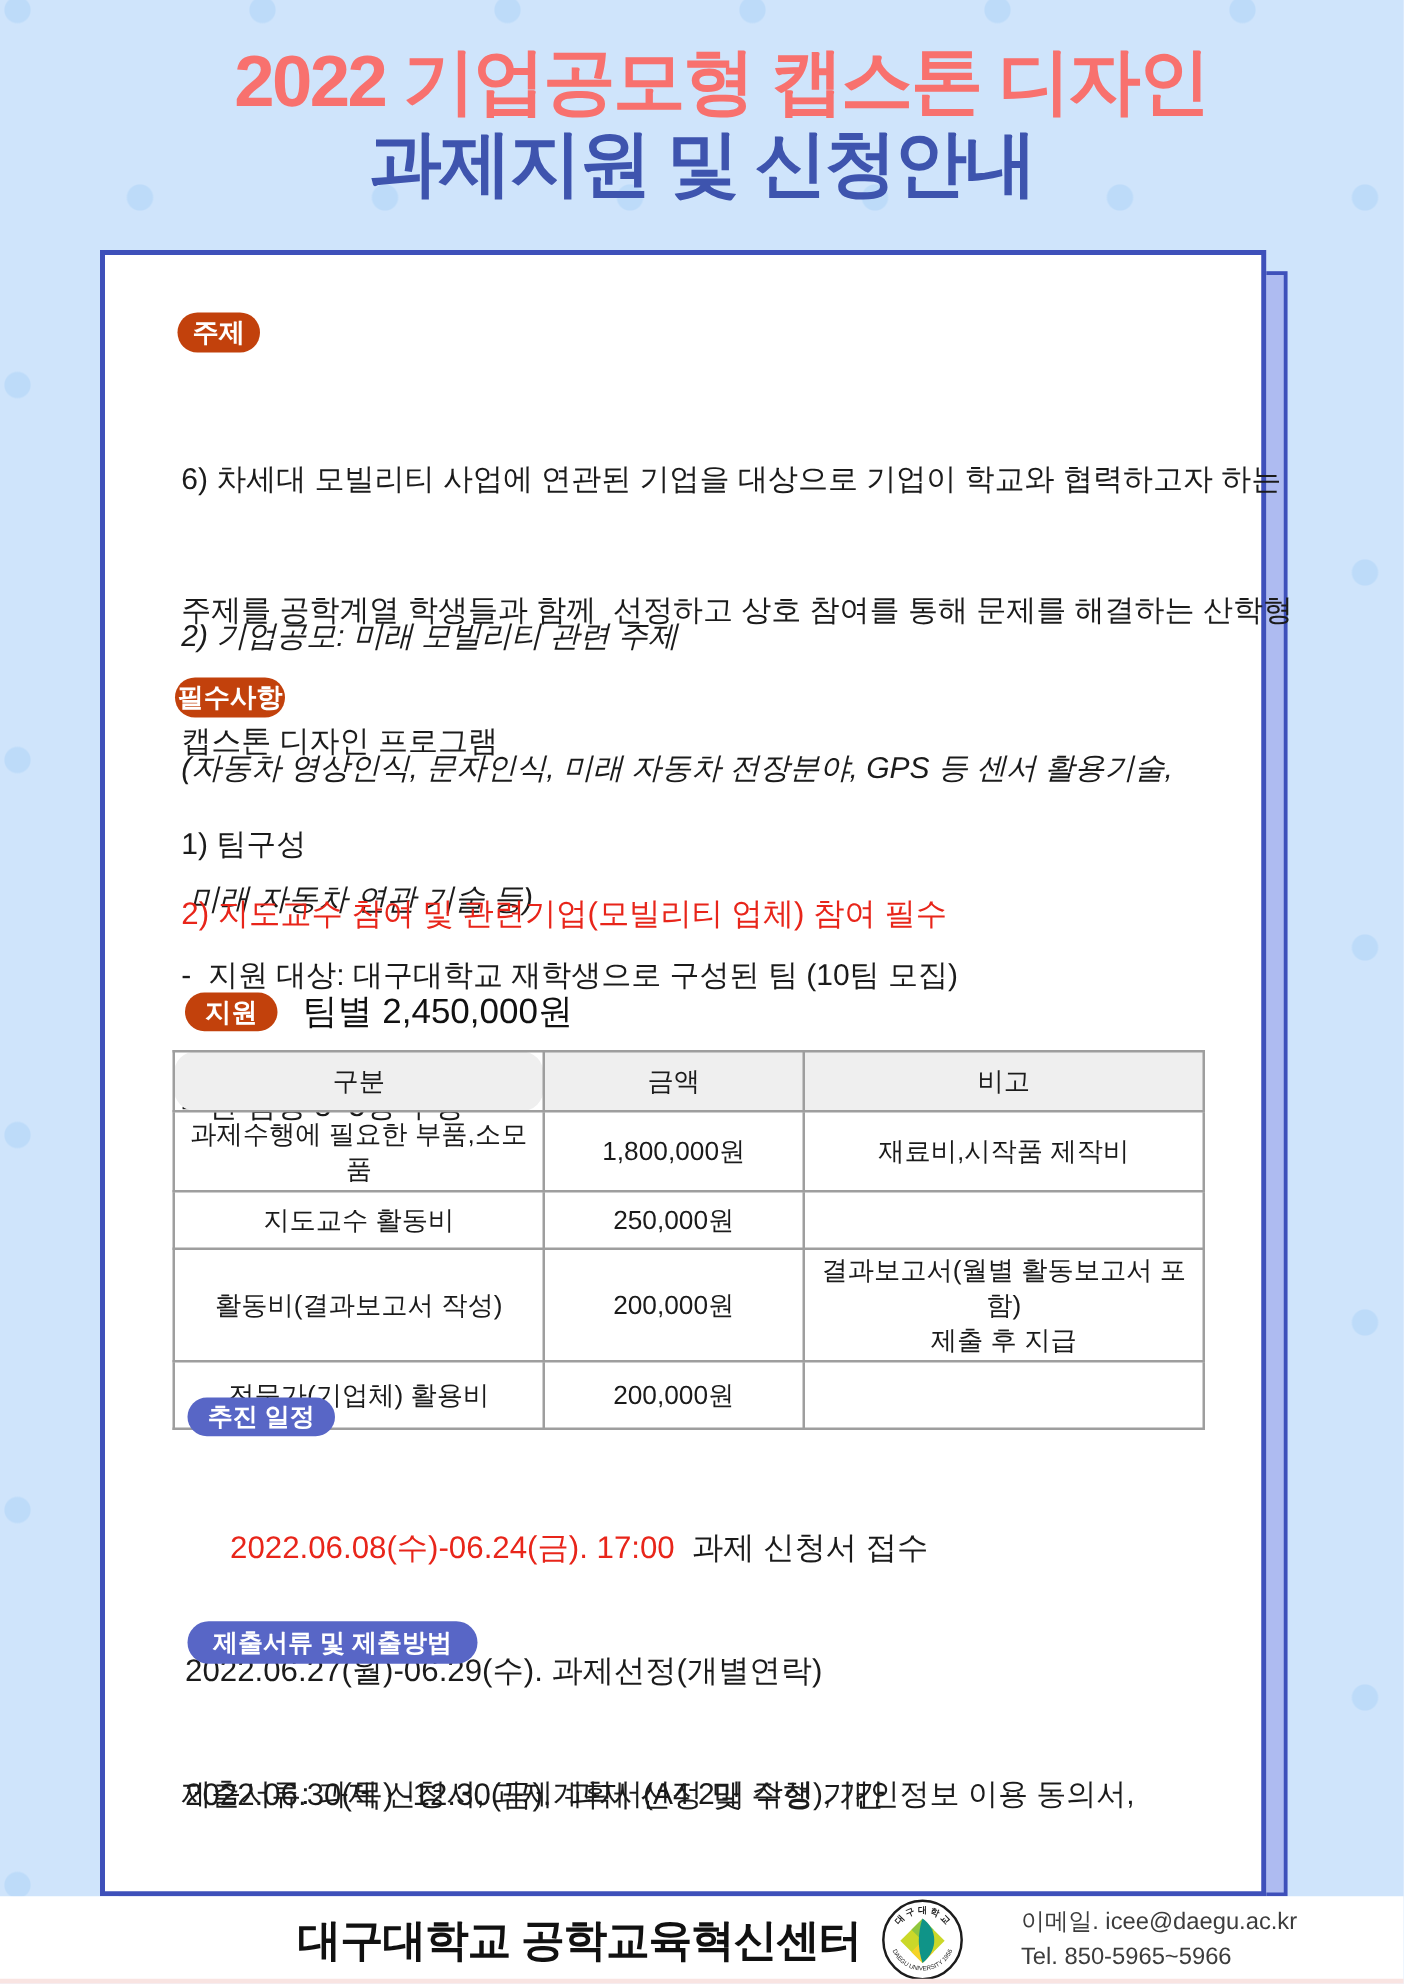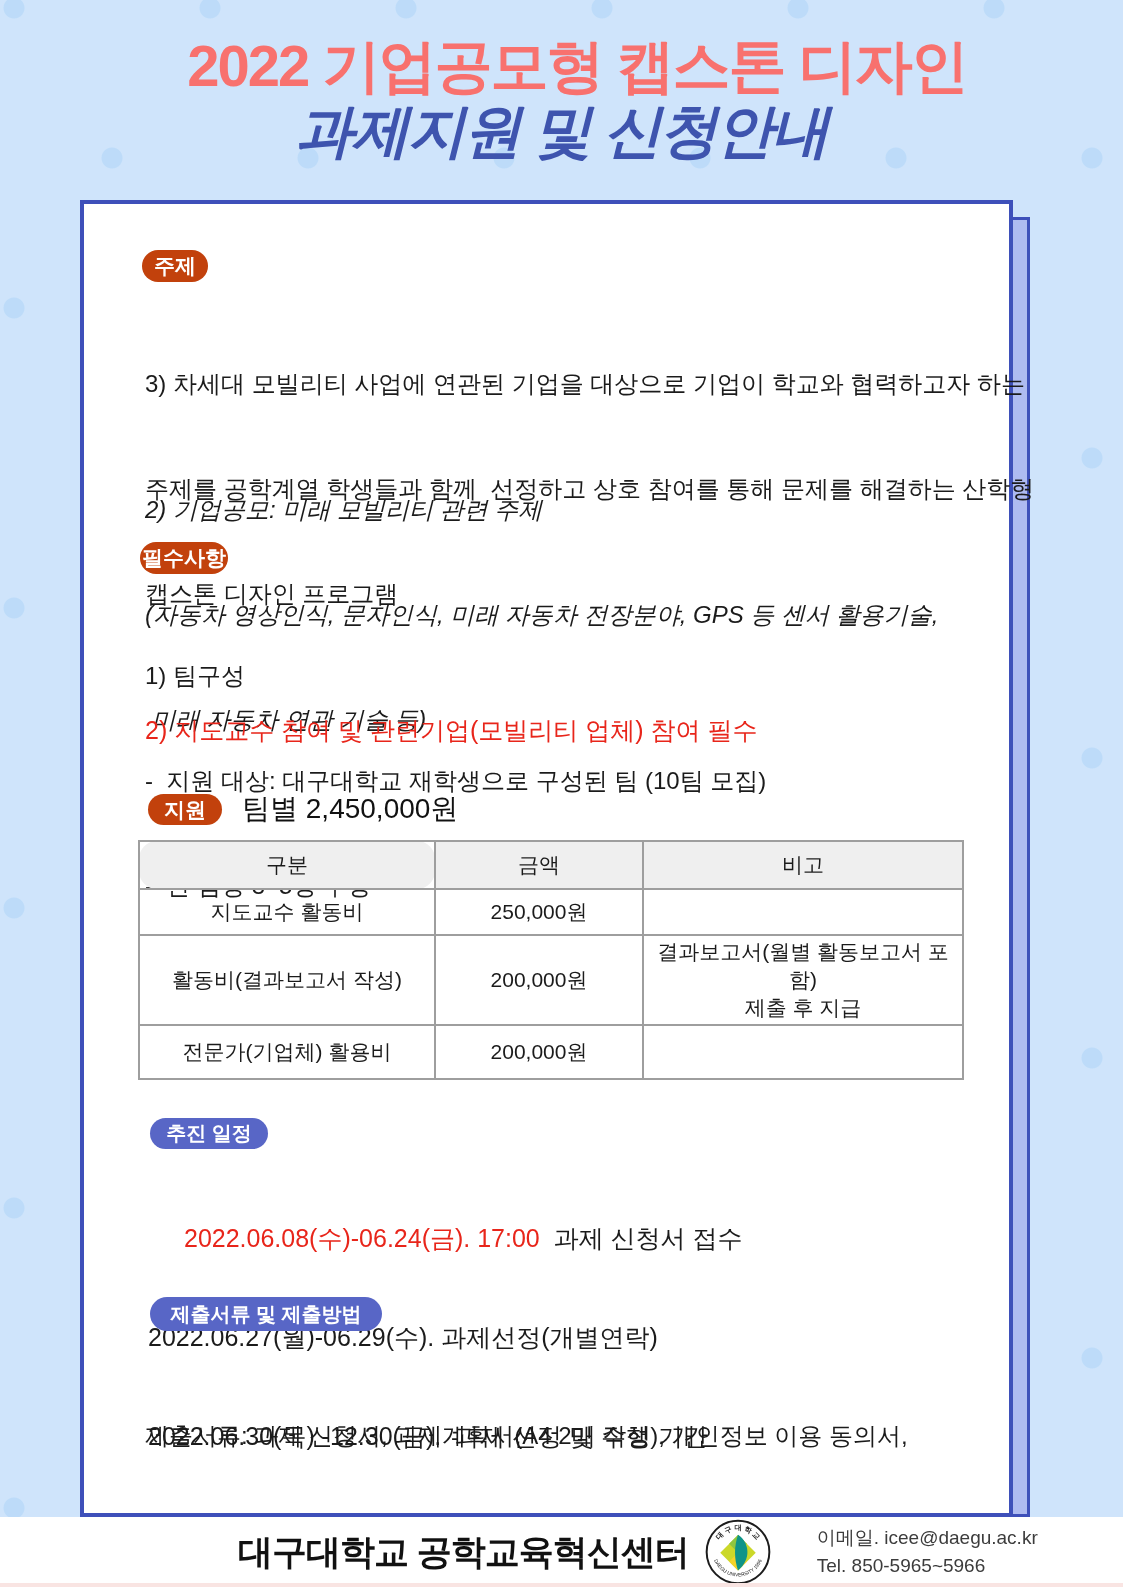--- a/index.html
+++ b/index.html
@@ -9,21 +9,21 @@
     background-color:#cfe4fb;
     background-image:
       radial-gradient(circle, #bddbf9 10px, rgba(189,219,249,0) 11px),
       radial-gradient(circle, #bddbf9 10px, rgba(189,219,249,0) 11px);
     background-size:196px 300px;
     background-position:14px 8px, 112px 158px;
   }
   .title-wrap { position:absolute; top:34px; left:0; width:100%; text-align:center;
     font-weight:bold; font-size:58px; letter-spacing:-2px; line-height:1.12; }
   .title-l1 { display:block; color:#f8716e;padding-left:31px; }
-  .title-l2 { display:block; color:#3e54ae;font-style:italic; }
+  .title-l2 { display:block; color:#3e54ae; }
 
   .sheet-back { position:absolute; left:95px; top:217px; width:935px; height:1300px;
     background:#aebbf1; border:3px solid #3e50ba; box-sizing:border-box; }
   .card { position:absolute; left:80px; top:200px; width:933px; height:1317px;
     background:#ffffff; border:4px solid #3e50ba; box-sizing:border-box; }
 
   .badge { position:absolute; display:flex; align-items:center; justify-content:center;
     color:#fff; font-weight:bold; border-radius:18px; white-space:nowrap; }
   .badge.pink { background:#c2410c; }
   .badge.blue { background:#5866c6; }
@@ -74,21 +74,21 @@
     <span class="title-l1">2022 기업공모형 캡스톤 디자인</span>
     <span class="title-l2">과제지원 및 신청안내</span>
   </div>
 
   <div class="sheet-back"></div>
 
   <div class="card">
 
     <div class="badge pink badge-topic">주제</div>
     <div class="txt topic-p1">
-      <div class="line">3) 차세대 모빌리티 사업에 연관된 기업을 대상으로 기업이 학교와 협력하고자 하는</div>
+      <div class="line">6) 차세대 모빌리티 사업에 연관된 기업을 대상으로 기업이 학교와 협력하고자 하는</div>
       <div class="line">주제를 공학계열 학생들과 함께  선정하고 상호 참여를 통해 문제를 해결하는 산학형</div>
       <div class="line">캡스톤 디자인 프로그램</div>
     </div>
     <div class="txt topic-p2">
       <div class="line">2) 기업공모: 미래 모빌리티 관련 주제</div>
       <div class="line">(자동차 영상인식, 문자인식, 미래 자동차 전장분야, GPS 등 센서 활용기술,</div>
       <div class="line"> 미래 자동차 연관 기술 등)</div>
     </div>
 
     <div class="badge pink badge-req">필수사항</div>
@@ -101,20 +101,25 @@
 
     <div class="badge pink badge-support">지원</div>
     <div class="txt support-amount">팀별 2,450,000원</div>
 
     <table class="fund-table">
       <tbody>
         <tr class="hrow">
           <td class="col1">구분</td>
           <td class="col2">금액</td>
           <td class="col3">비고</td>
+        </tr>
+        <tr class="r1">
+          <td>과제수행에 필요한 부품,소모품</td>
+          <td>1,800,000원</td>
+          <td>재료비,시작품 제작비</td>
         </tr>
         <tr class="r2">
           <td>지도교수 활동비</td>
           <td>250,000원</td>
           <td></td>
         </tr>
         <tr class="r3">
           <td>활동비(결과보고서 작성)</td>
           <td>200,000원</td>
           <td>결과보고서(월별 활동보고서 포함)

